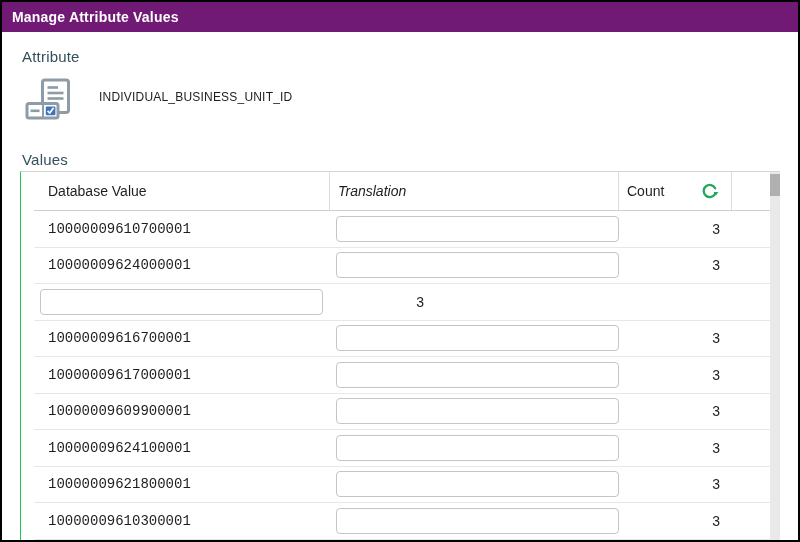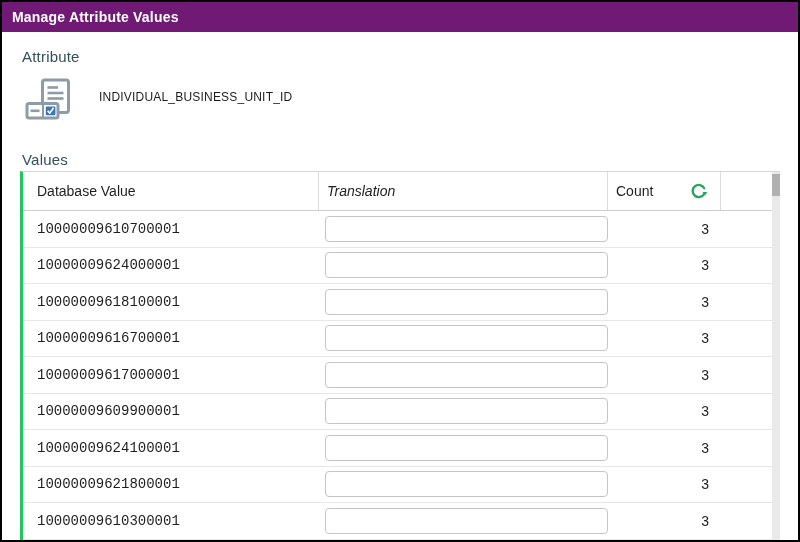--- a/index.html
+++ b/index.html
@@ -40,23 +40,24 @@
     position: absolute; left: 80px; top: 88px;
     font-size: 12px; color: #1d1d1d;
     letter-spacing: .2px;
     margin-left: 17px;
   }
 
   .table {
     position: absolute; left: 18px; top: 169px;
     width: 760px; height: 369px;
     border-top: 1px solid #d6d6d6;
-    border-left: 3px solid #22c55e;
+    border-left: 1px solid #22c55e;
     background: #fff;
     overflow: hidden;
+    padding-left: 13px;
   }
 
   .thead {
     display: flex; height: 39px;
     border-bottom: 1px solid #cfcfcf;
     align-items: stretch;
   }
   .th {
     font-size: 14px; font-weight: 500; color: #1f1f1f;
     display: flex; align-items: center;
@@ -153,21 +154,20 @@
 
   <div class="tr">
     <div class="td td-db">10000009624000001</div>
     <div class="td td-tr">
       <input class="tr-input" type="text" style="">
     </div>
     <div class="td td-count">3</div>
   </div>
 
   <div class="tr">
-    <div class="td td-db">10000009618100001</div>
     <div class="td td-tr">
       <input class="tr-input" type="text" style="">
     </div>
     <div class="td td-count">3</div>
   </div>
 
   <div class="tr">
     <div class="td td-db">10000009616700001</div>
     <div class="td td-tr">
       <input class="tr-input" type="text" style="">

